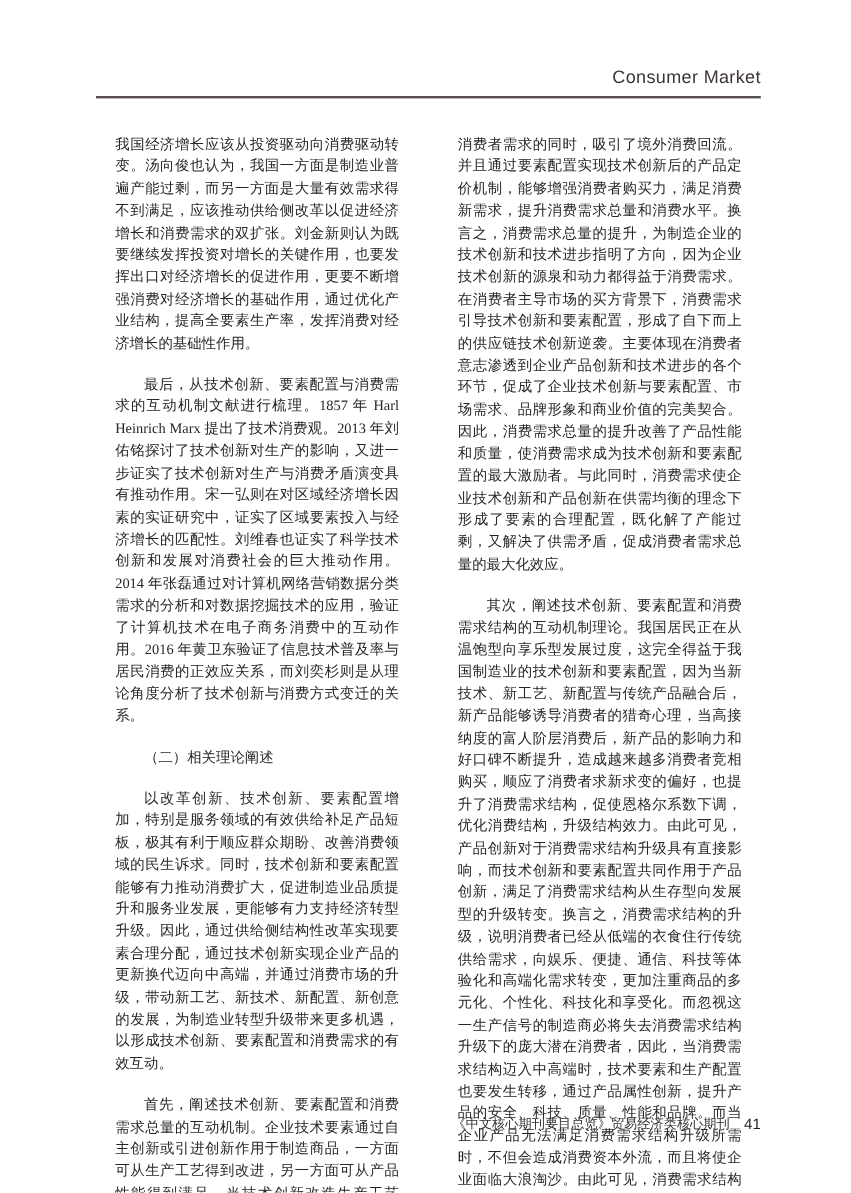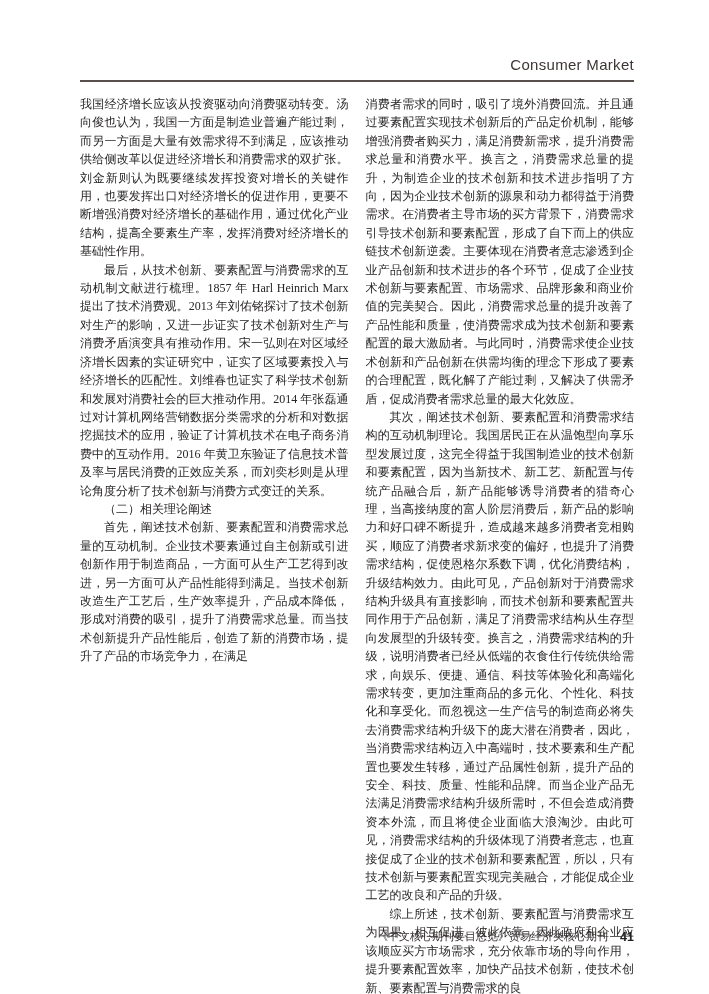--- a/index.html
+++ b/index.html
@@ -33,53 +33,54 @@
     margin-top: 13px;
   }
   .col {
     width: 268.5px;
     font-size: 12px;
     line-height: 18.4px;
     text-align: justify;
     text-justify: inter-ideograph;
     color: #282525;
   }
-  .col p { margin: 0; text-indent: 2em; }
+  .col p { margin: 16px; text-indent: 2em; }
   .col p.no-indent { text-indent: 0; }
   .col p.heading { }
   .page-footer {
     position: absolute;
     right: 75px;
     top: 929px;
     font-size: 11px;
     color: #332e2d;
     display: flex;
     align-items: flex-end;
     gap: 12px;
   }
   .page-footer .pageno {
     font-family: "Liberation Sans", sans-serif;
-    font-weight: bold;
+    font-weight: normal;
     font-size: 12.5px;
     color: #232020;
   }
 </style>
 </head>
 <body>
 
 <div class="page">
   <div class="content">
     <div class="page-header">
       <span>Consumer Market</span>
     </div>
     <div class="columns">
       <div class="col" id="col-left">
           <p class="no-indent">我国经济增长应该从投资驱动向消费驱动转变。汤向俊也认为，我国一方面是制造业普遍产能过剩，而另一方面是大量有效需求得不到满足，应该推动供给侧改革以促进经济增长和消费需求的双扩张。刘金新则认为既要继续发挥投资对增长的关键作用，也要发挥出口对经济增长的促进作用，更要不断增强消费对经济增长的基础作用，通过优化产业结构，提高全要素生产率，发挥消费对经济增长的基础性作用。</p>
           <p class="">最后，从技术创新、要素配置与消费需求的互动机制文献进行梳理。1857 年 Harl Heinrich Marx 提出了技术消费观。2013 年刘佑铭探讨了技术创新对生产的影响，又进一步证实了技术创新对生产与消费矛盾演变具有推动作用。宋一弘则在对区域经济增长因素的实证研究中，证实了区域要素投入与经济增长的匹配性。刘维春也证实了科学技术创新和发展对消费社会的巨大推动作用。2014 年张磊通过对计算机网络营销数据分类需求的分析和对数据挖掘技术的应用，验证了计算机技术在电子商务消费中的互动作用。2016 年黄卫东验证了信息技术普及率与居民消费的正效应关系，而刘奕杉则是从理论角度分析了技术创新与消费方式变迁的关系。</p>
           <p class=" heading">（二）相关理论阐述</p>
+          <p class="">以改革创新、技术创新、要素配置增加，特别是服务领域的有效供给补足产品短板，极其有利于顺应群众期盼、改善消费领域的民生诉求。同时，技术创新和要素配置能够有力推动消费扩大，促进制造业品质提升和服务业发展，更能够有力支持经济转型升级。因此，通过供给侧结构性改革实现要素合理分配，通过技术创新实现企业产品的更新换代迈向中高端，并通过消费市场的升级，带动新工艺、新技术、新配置、新创意的发展，为制造业转型升级带来更多机遇，以形成技术创新、要素配置和消费需求的有效互动。</p>
           <p class="">首先，阐述技术创新、要素配置和消费需求总量的互动机制。企业技术要素通过自主创新或引进创新作用于制造商品，一方面可从生产工艺得到改进，另一方面可从产品性能得到满足。当技术创新改造生产工艺后，生产效率提升，产品成本降低，形成对消费的吸引，提升了消费需求总量。而当技术创新提升产品性能后，创造了新的消费市场，提升了产品的市场竞争力，在满足</p>
         </div>
       <div class="col" id="col-right">
           <p class="no-indent">消费者需求的同时，吸引了境外消费回流。并且通过要素配置实现技术创新后的产品定价机制，能够增强消费者购买力，满足消费新需求，提升消费需求总量和消费水平。换言之，消费需求总量的提升，为制造企业的技术创新和技术进步指明了方向，因为企业技术创新的源泉和动力都得益于消费需求。在消费者主导市场的买方背景下，消费需求引导技术创新和要素配置，形成了自下而上的供应链技术创新逆袭。主要体现在消费者意志渗透到企业产品创新和技术进步的各个环节，促成了企业技术创新与要素配置、市场需求、品牌形象和商业价值的完美契合。因此，消费需求总量的提升改善了产品性能和质量，使消费需求成为技术创新和要素配置的最大激励者。与此同时，消费需求使企业技术创新和产品创新在供需均衡的理念下形成了要素的合理配置，既化解了产能过剩，又解决了供需矛盾，促成消费者需求总量的最大化效应。</p>
           <p class="">其次，阐述技术创新、要素配置和消费需求结构的互动机制理论。我国居民正在从温饱型向享乐型发展过度，这完全得益于我国制造业的技术创新和要素配置，因为当新技术、新工艺、新配置与传统产品融合后，新产品能够诱导消费者的猎奇心理，当高接纳度的富人阶层消费后，新产品的影响力和好口碑不断提升，造成越来越多消费者竞相购买，顺应了消费者求新求变的偏好，也提升了消费需求结构，促使恩格尔系数下调，优化消费结构，升级结构效力。由此可见，产品创新对于消费需求结构升级具有直接影响，而技术创新和要素配置共同作用于产品创新，满足了消费需求结构从生存型向发展型的升级转变。换言之，消费需求结构的升级，说明消费者已经从低端的衣食住行传统供给需求，向娱乐、便捷、通信、科技等体验化和高端化需求转变，更加注重商品的多元化、个性化、科技化和享受化。而忽视这一生产信号的制造商必将失去消费需求结构升级下的庞大潜在消费者，因此，当消费需求结构迈入中高端时，技术要素和生产配置也要发生转移，通过产品属性创新，提升产品的安全、科技、质量、性能和品牌。而当企业产品无法满足消费需求结构升级所需时，不但会造成消费资本外流，而且将使企业面临大浪淘沙。由此可见，消费需求结构的升级体现了消费者意志，也直接促成了企业的技术创新和要素配置，所以，只有技术创新与要素配置实现完美融合，才能促成企业工艺的改良和产品的升级。</p>
           <p class="">综上所述，技术创新、要素配置与消费需求互为因果、相互促进、彼此依靠，因此政府和企业应该顺应买方市场需求，充分依靠市场的导向作用，提升要素配置效率，加快产品技术创新，使技术创新、要素配置与消费需求的良</p>
         </div>
     </div>
   </div>
   <div class="page-footer">

